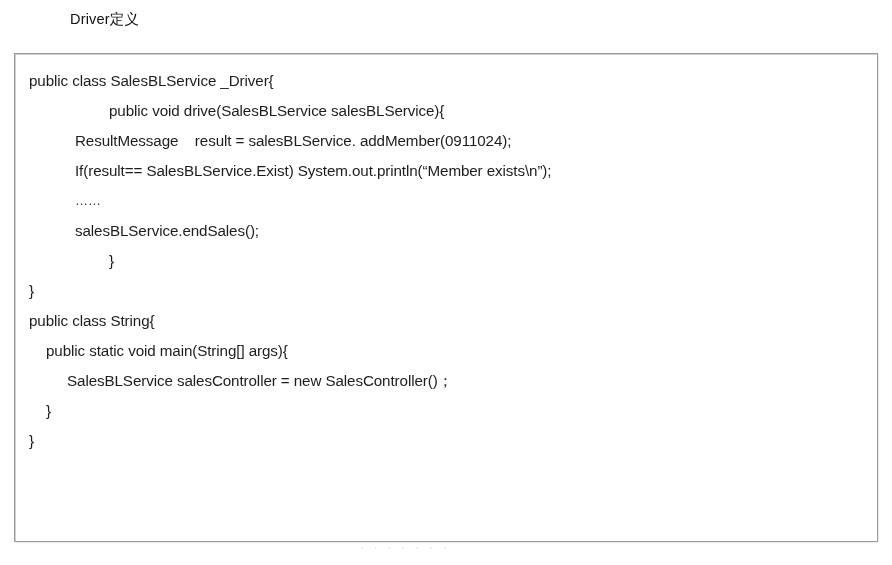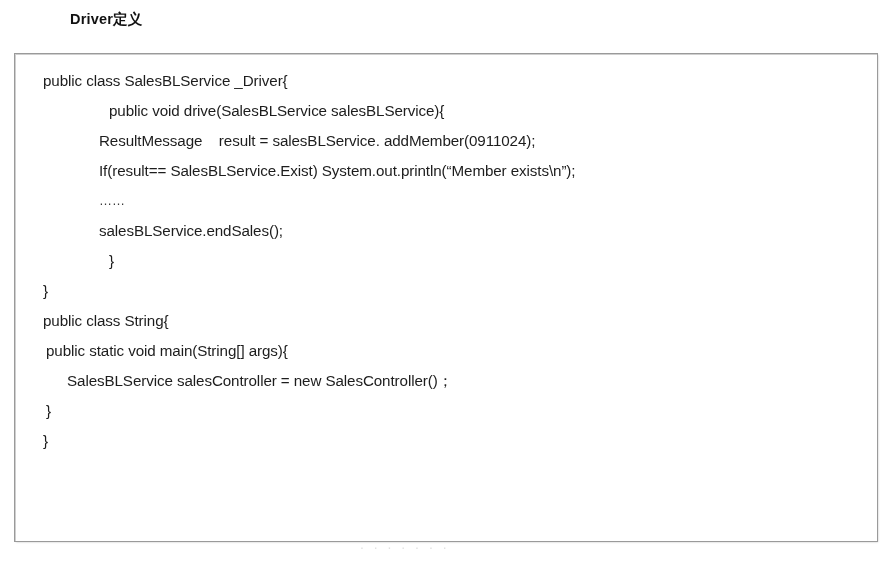--- a/index.html
+++ b/index.html
@@ -15,21 +15,21 @@
     overflow: hidden;
     font-family: "Liberation Sans", "DejaVu Sans", sans-serif;
     color: #1a1a1a;
     -webkit-font-smoothing: antialiased;
   }
 
   
   .annot {
     position: absolute;
     font-family: "Liberation Sans", "DejaVu Sans", sans-serif;
-    font-weight: bold;
+    font-weight: normal;
     font-size: 14.5px;
     letter-spacing: 0.2px;
     color: #111111;
     white-space: nowrap;
     line-height: 1;
   }
   #annot-define {
     left: 70px;
     top: 12px;
   }
@@ -103,23 +103,23 @@
 
   .code-line {
     font-family: "Liberation Sans", "DejaVu Sans", sans-serif;
     font-size: 15.2px;
     line-height: 30px;
     height: 30px;
     color: #1d1d1d;
     white-space: pre;
     letter-spacing: -0.1px;
   }
-  .indent-0 { padding-left: 28px; }
+  .indent-0 { padding-left: 14px; }
   .indent-1 { padding-left: 94px; }
-  .indent-2 { padding-left: 84px; }
+  .indent-2 { padding-left: 60px; }
   .indent-3 { padding-left: 31px; }
   .indent-4 { padding-left: 52px; }
 
   .ellipsis-line {
     font-size: 13px;
     letter-spacing: 0px;
     color: #3a3a3a;
   }
 </style>
 </head>

